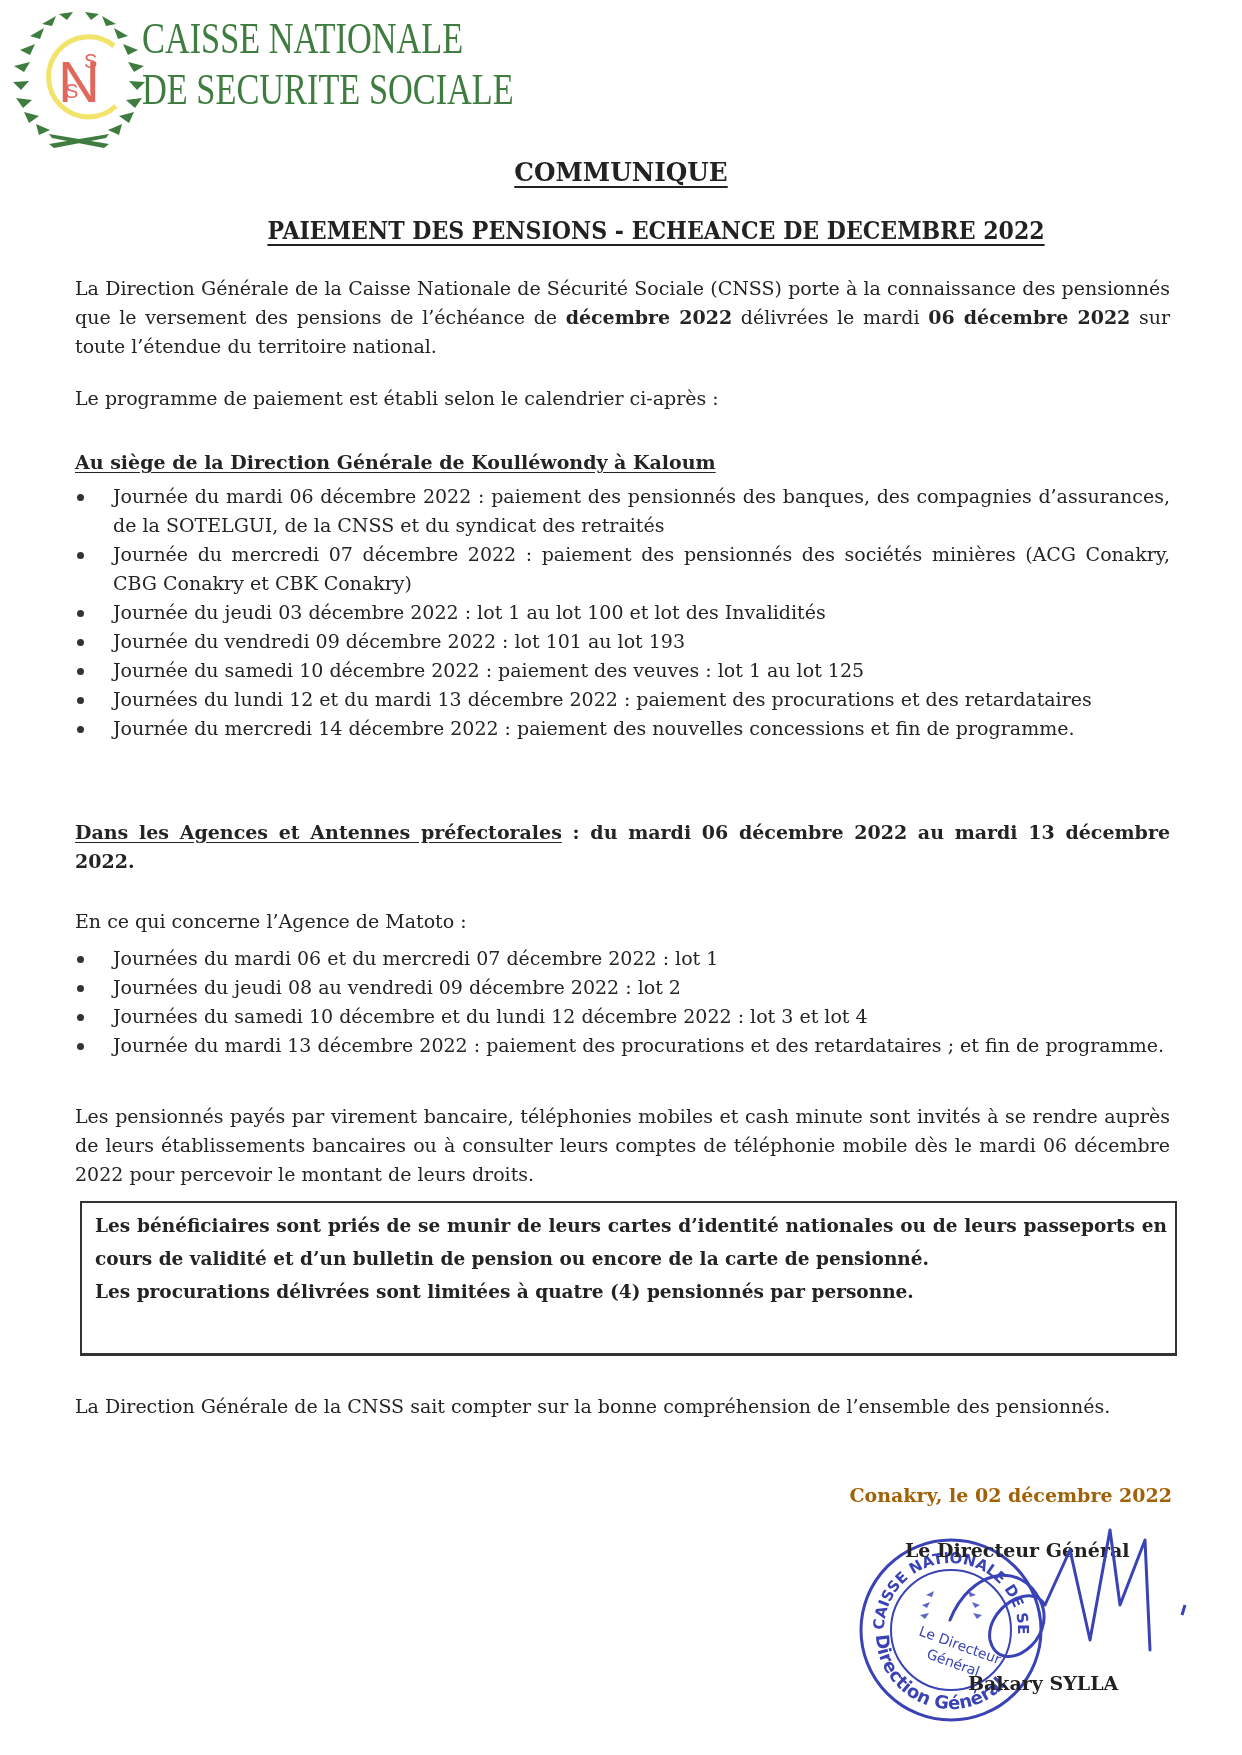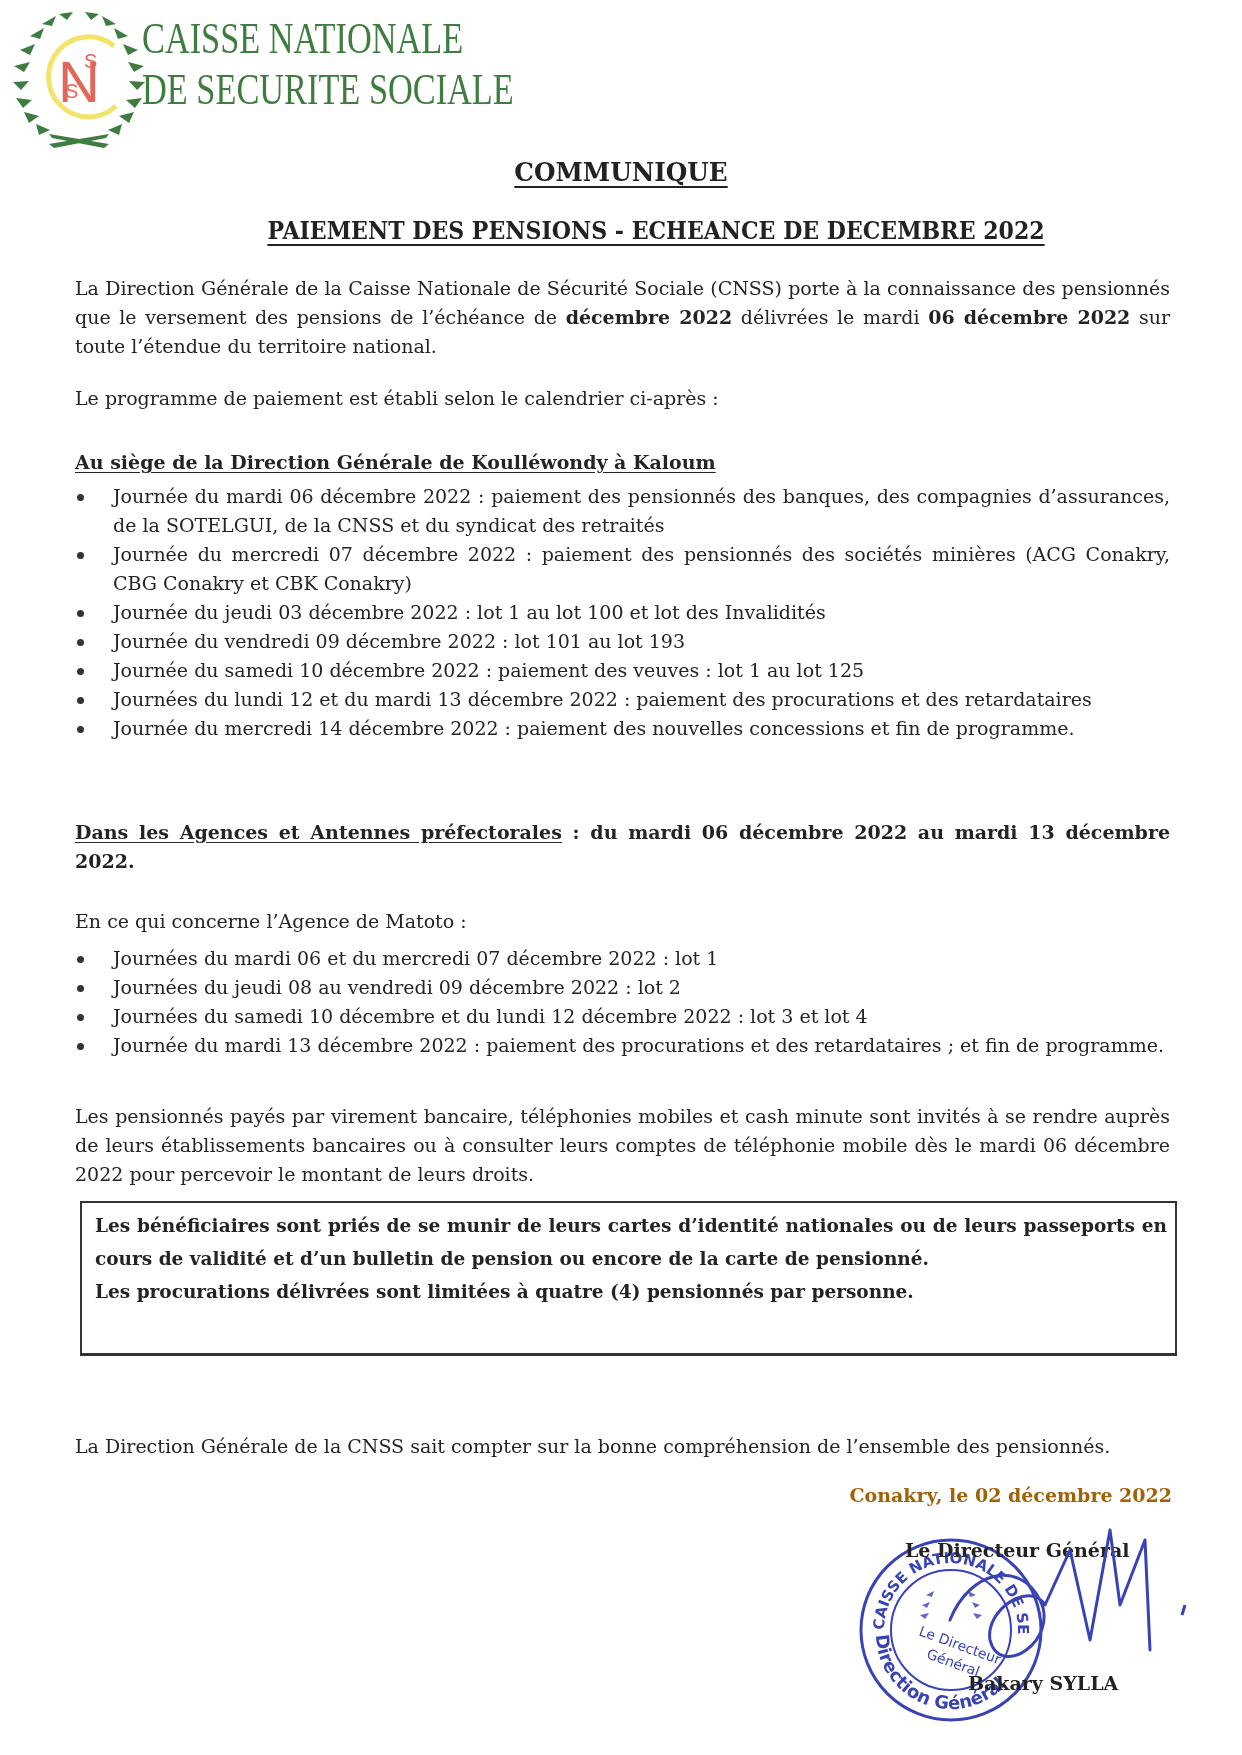--- a/index.html
+++ b/index.html
@@ -150,21 +150,21 @@
   </ul>
 </div>
 
 <div class="para" style="top:1102px;">Les pensionnés payés par virement bancaire, téléphonies mobiles et cash minute sont invités à se rendre auprès de leurs établissements bancaires ou à consulter leurs comptes de téléphonie mobile dès le mardi 06 décembre 2022 pour percevoir le montant de leurs droits.</div>
 
 <div id="notice">
   <p>Les bénéficiaires sont priés de se munir de leurs cartes d’identité nationales ou de leurs passeports en cours de validité et d’un bulletin de pension ou encore de la carte de pensionné.</p>
   <p>Les procurations délivrées sont limitées à quatre (4) pensionnés par personne.</p>
 </div>
 
-<div class="para" style="top:1392px;margin-top:40px;">La Direction Générale de la CNSS sait compter sur la bonne compréhension de l’ensemble des pensionnés.</div>
+<div class="para" style="top:1392px;">La Direction Générale de la CNSS sait compter sur la bonne compréhension de l’ensemble des pensionnés.</div>
 
 <div id="place-date">Conakry, le 02 décembre 2022</div>
 
 <svg id="stamp" class="abs" viewBox="0 0 190 190">
   <defs>
     <path id="stampArcTop" d="M28 95 A67 67 0 0 1 162 95"></path>
     <path id="stampArcBottom" d="M20 100 A75 75 0 0 0 150 150"></path>
   </defs>
   <circle cx="95" cy="95" r="90" fill="none" stroke="#3a43b5" stroke-width="3"></circle>
   <circle cx="95" cy="95" r="60" fill="none" stroke="#3a43b5" stroke-width="2"></circle>

